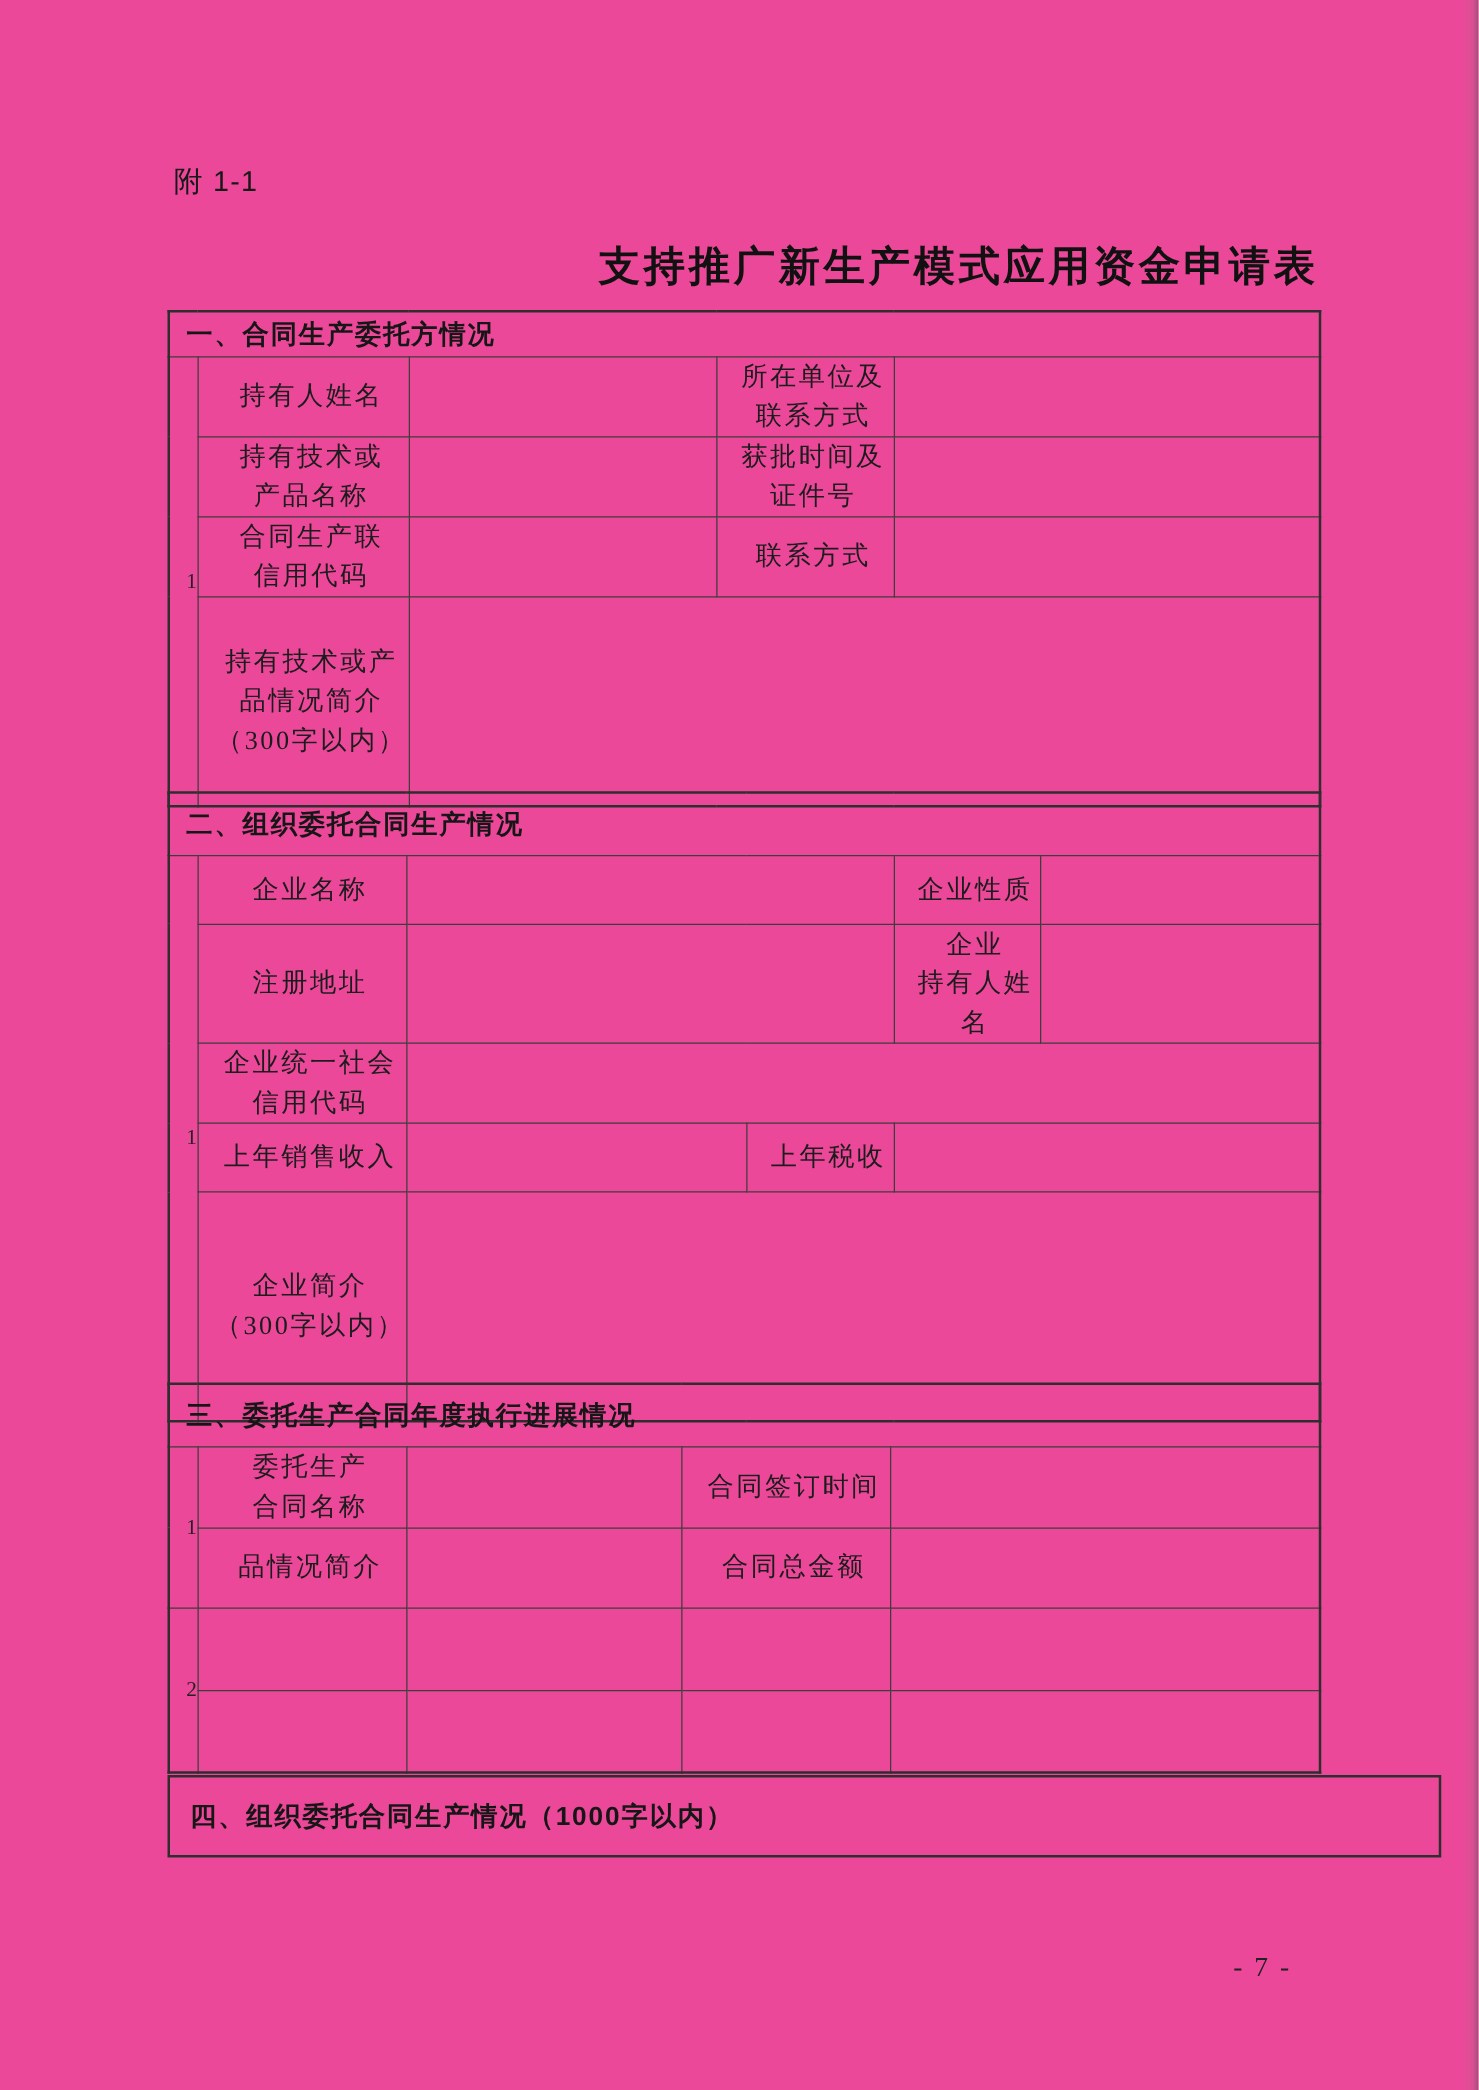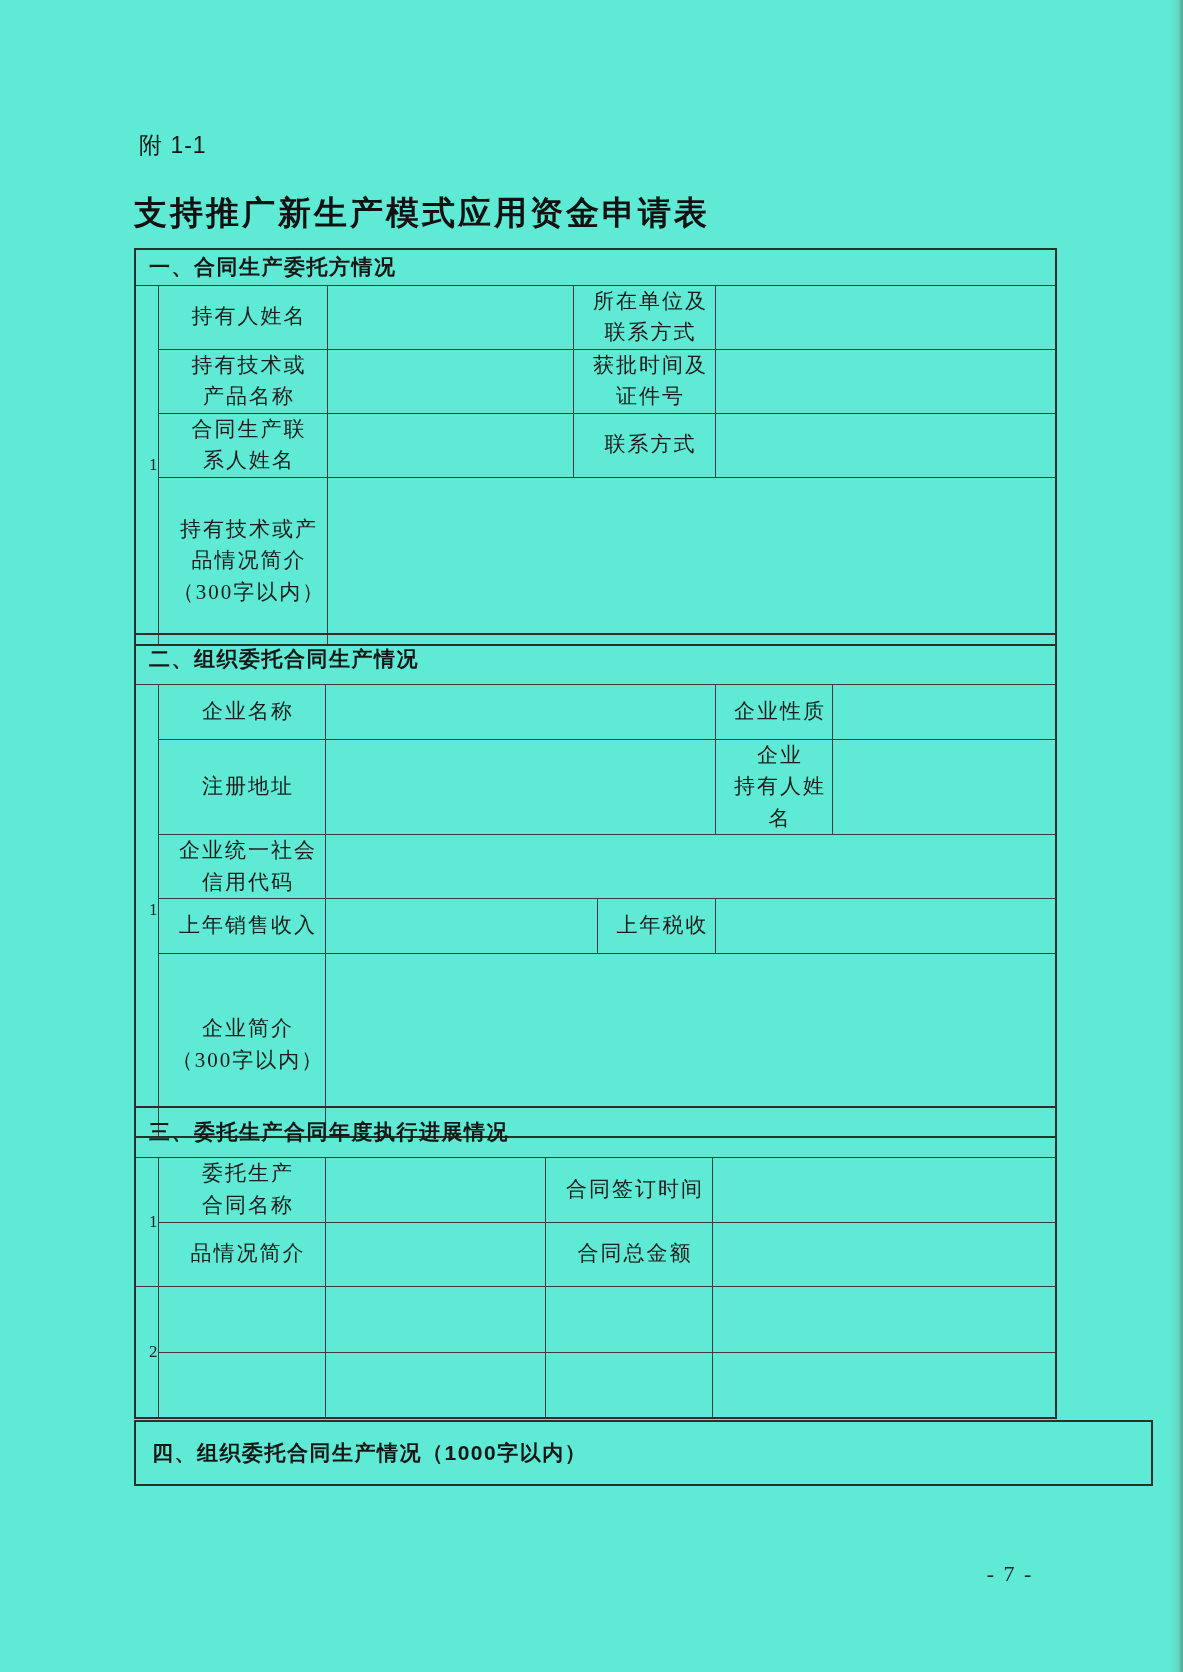--- a/index.html
+++ b/index.html
@@ -1,37 +1,37 @@
 <!DOCTYPE html>
 <html><head>
 <meta charset="utf-8">
 <style>
   * { margin:0; padding:0; box-sizing:border-box; }
   html,body { background:#ffffff; }
   .page {
     position:relative;
     width:1183px; height:1672px;
-    background:#5eead4;
+    background:#ec4899;
     overflow:hidden;
     font-family:"Liberation Serif","DejaVu Serif",serif;
     color:#1c1c1c;
   }
   .edge-shadow {
     position:absolute; right:0; top:0; width:14px; height:100%;
     background:linear-gradient(to right, rgba(120,120,120,0) 0%, rgba(120,120,120,0.15) 65%, rgba(80,80,80,0.45) 100%);
     pointer-events:none;
   }
   #attachment {
     position:absolute; left:139px; top:130px;
     font-family:"Liberation Sans","DejaVu Sans",sans-serif;
     font-size:23px; letter-spacing:1px; color:#181818;
   }
   #title {
     position:absolute; left:134px; top:191px; width:921px;
-    text-align:left;
+    text-align:right;
     font-family:Liberation Mono, monospace;
     font-weight:700; font-size:33px; letter-spacing:3px; color:#111;
   }
   table.tbl {
     position:absolute; left:134px; width:921px;
     border-collapse:collapse; table-layout:fixed;
     border:2px solid #2e2e2e;
   }
   table.tbl td { border:1.5px solid #3d3d3d;padding-left:13px; }
   td.band {
@@ -94,21 +94,21 @@
     <tr style="height:58px">
       <td class="lbl">持有技术或
 产品名称</td>
       <td class="val"></td>
       <td class="lbl">获批时间及
 证件号</td>
       <td class="val"></td>
     </tr>
     <tr style="height:58px">
       <td class="lbl">合同生产联
-系人姓名</td>
+信用代码</td>
       <td class="val"></td>
       <td class="lbl">联系方式</td>
       <td class="val"></td>
     </tr>
     <tr style="height:168px">
       <td class="lbl">持有技术或产
 品情况简介
 （300字以内）</td>
       <td class="val" colspan="3"></td>
     </tr>

